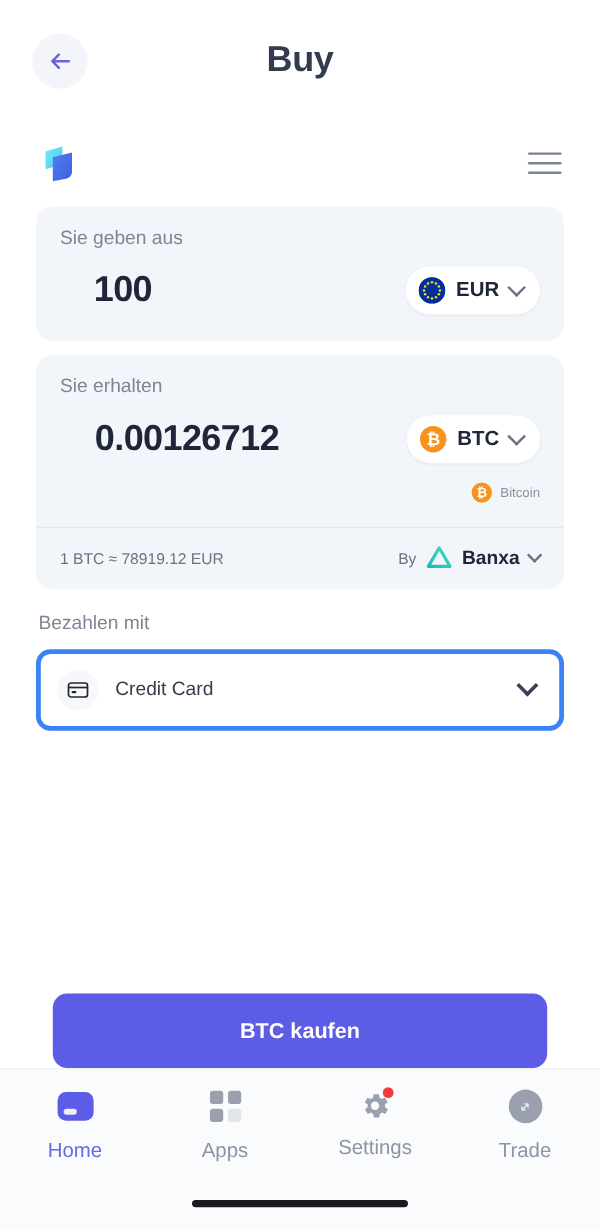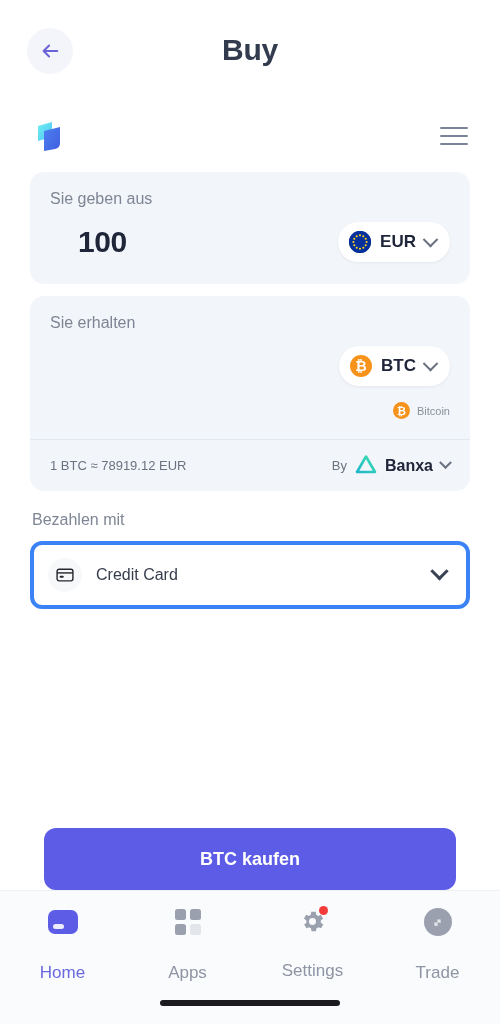--- a/index.html
+++ b/index.html
@@ -180,21 +180,21 @@
     margin-top: auto;
     height: 134px; flex: 0 0 134px;
     background: #fafbfd;
     border-top: 1px solid #eef0f5;
     display: flex; align-items: flex-start;
     padding-top: 16px;
     position: relative;
   }
   .tab {
     flex: 1; display: flex; flex-direction: column;
-    align-items: center; gap: 26px;
+    align-items: center; gap: 12px;
     cursor: pointer; background: none; border: none;
   }
   .tab-label { font-size: 17px; color: #8e94a3; }
   .tab.active .tab-label { color: #6a6ae0; }
   .tab-ico { width: 30px; height: 30px; position: relative;
              display:flex; align-items:center; justify-content:center; }
 
   .ico-home {
     width: 30px; height: 24px; border-radius: 7px;
     background: #5c5ce6; position: relative;
@@ -299,20 +299,21 @@
             <span class="chev"></span>
           </button>
         </div>
       </div>
     </div>
 
     <div class="card">
       <div class="card-inner">
         <div class="card-label">Sie erhalten</div>
         <div class="card-row">
+          <input class="amount" type="text" readonly="" value="0.00126712" style="">
           <button class="chip">
             <span class="coin-ico btc-ico">₿</span>
             <span class="chip-text">BTC</span>
             <span class="chev"></span>
           </button>
         </div>
         <div class="coin-sub">
           <span class="coin-ico btc-ico">₿</span>
           <span class="coin-sub-text">Bitcoin</span>
         </div>

